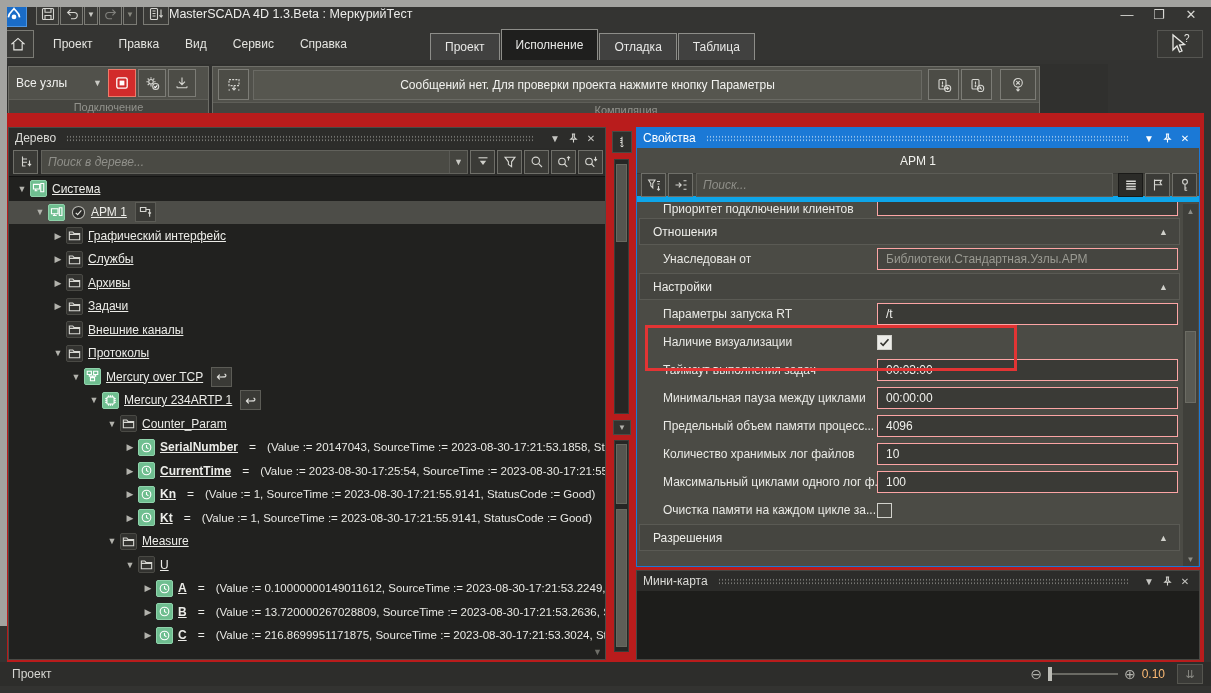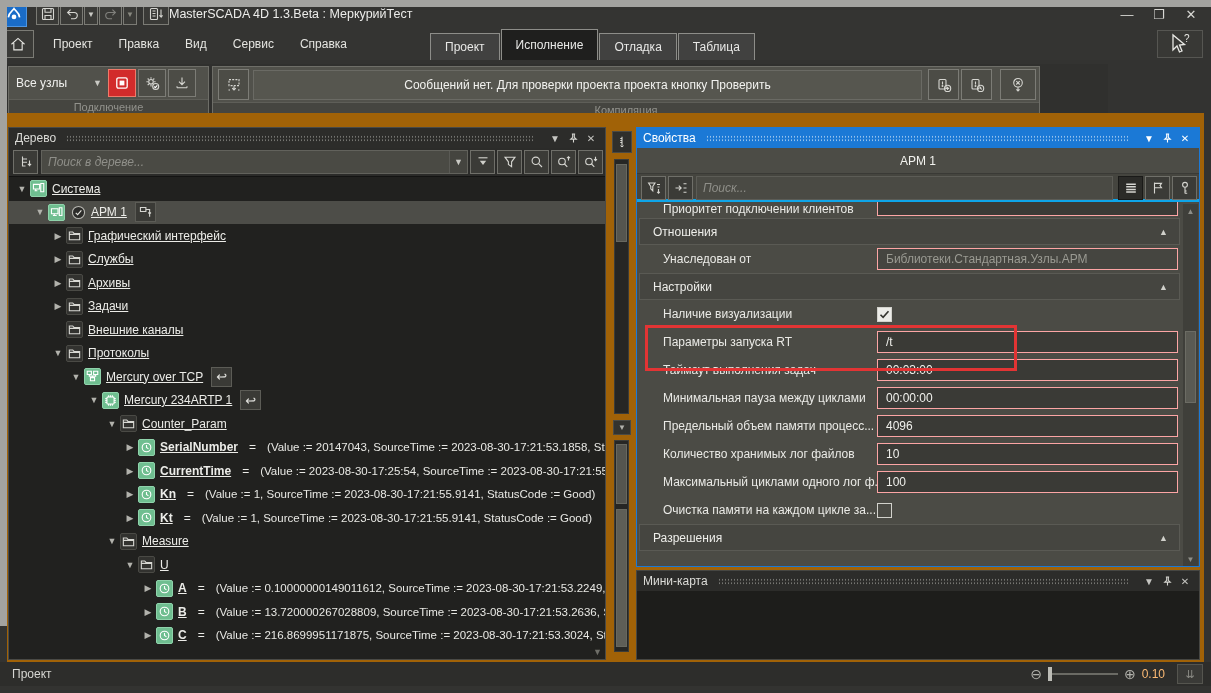--- a/index.html
+++ b/index.html
@@ -43,21 +43,21 @@
   .glabel { height:15px; line-height:14px; text-align:center; font-size:11px; color:#92928c; background:rgba(0,0,0,.14); border-top:1px solid #5e5e58; }
   #grp-connection { left:8px; width:201px; }
   #grp-compile { left:212px; width:828px; }
   #nodes-dropdown { width:94px; height:26px; display:flex; align-items:center; padding:0 4px; color:#f0f0ee; }
   #nodes-dropdown .chev { margin-left:auto; color:#c9c9c4; font-size:9px; }
   .rbtn { width:28px; height:28px; border:1px solid #7c7c76; background:#4c4c46; display:flex; align-items:center; justify-content:center; margin-left:2px; }
   #stop-btn { background:#d22b2b; border-color:#ef7a6a; }
   #compile-msg { flex:1; height:30px; margin:0 4px; background:#56564f; border:1px solid #6a6a64; display:flex; align-items:center; justify-content:center; color:#f2f2ef; }
 
   
-  #main { left:7px; top:113px; width:1197px; height:549px; background:#a16207; }
+  #main { left:7px; top:113px; width:1197px; height:549px; background:#b91c1c; }
 
   
   .phead { height:20px; display:flex; align-items:center; padding:0 6px; background:#2c2c2a; color:#dcdcd8; }
   .phead .dots { flex:1; height:7px; margin:0 10px; background-image:radial-gradient(circle, rgba(190,190,185,.5) .7px, transparent .9px); background-size:3px 3.5px; }
   .phead .hbtn { width:16px; height:16px; display:flex; align-items:center; justify-content:center; color:#c6c6c2; font-size:10px; margin-left:2px; }
 
   
   #tree-panel { left:1px; top:14px; width:598px; height:533px; background:#21211f; border:1px solid #4a4a46; }
   #tree-search { height:29px; background:#2b2b29; display:flex; align-items:center; padding:2px; border-bottom:1px solid #141413; }
   .tbtn { width:25px; height:24px; border:1px solid #6f6f69; background:#3b3b37; display:flex; align-items:center; justify-content:center; margin-left:2px; flex:none; }
@@ -88,21 +88,21 @@
   .vtrack { position:absolute; left:6px; width:15px; background:#262624; border:1px solid #3c3c38; }
   .vthumb { position:absolute; left:1px; width:11px; background:#55554f; border:1px solid #68685f; }
   #mid-chev { position:absolute; left:5px; top:293px; width:18px; height:15px; background:#33332f; border:1px solid #4a4a45; color:#b2b2ac; font-size:8px; display:flex; align-items:center; justify-content:center; }
 
   
   #props-panel { left:629px; top:14px; width:564px; height:440px; background:#4b4b45; border:1px solid #1b79d6; }
   #props-head { background:#1b79d6; color:#fff; }
   #props-head .dots { background-image:radial-gradient(circle, rgba(255,255,255,.55) .7px, transparent .9px); }
   #props-head .hbtn { color:#fff; }
   #props-title { height:26px; background:#4c4c46; border-bottom:1px solid #3a3a36; display:flex; align-items:center; justify-content:center; color:#f2f2ee; }
-  #props-toolbar { height:28px; display:flex; padding:2px; background:#45453f; border-bottom:3px solid #0ea5e9; }
+  #props-toolbar { height:28px; display:flex; align-items:center; padding:2px; background:#45453f; border-bottom:6px solid #0ea5e9; }
   #props-search { flex:1; display:flex; height:24px; margin:0 3px; background:#4a4a44; border:1px solid #5c5c56; }
   .tbtn.pressed { background:#2b2b28; border-color:#1a1a18; }
   #prop-rows { position:relative; height:352px; overflow:hidden; padding-right:17px; }
   .prow { display:flex; align-items:center; height:28px; }
   .prow.partial { height:16px; overflow:hidden; align-items:flex-end; padding-bottom:2px; }
   .plabel { width:240px; padding-left:26px; color:#eaeae6; overflow:hidden; white-space:nowrap; flex:none; }
   .pval { flex:1; display:flex; align-items:center; margin-right:4px; min-width:0; }
   .vbox { flex:1; height:22px; background:#3a3a36; border:1px solid #fca5a5; display:flex; align-items:center; padding:0 8px; color:#f0f0ec; white-space:nowrap; overflow:hidden; }
   .vbox.readonly { color:#9a9a92; background:#454540; }
   .cbox { width:15px; height:15px; border:1px solid #d2d2cc; background:transparent; display:flex; align-items:center; justify-content:center; }
@@ -260,21 +260,21 @@
     <div id="grp-compile" class="rgroup">
       <div class="grow">
         <div class="rbtn" style="width:31px;height:31px">
             <span class="svgslot">
               <svg width="16" height="16" viewBox="0 0 16 16" fill="none" stroke="#d6d6d1" stroke-width="1.1">
                 <rect x="3" y="2.6" width="10" height="6" stroke-dasharray="2 1.2"></rect>
                 <path d="M8 9.2 v3.6 M6.2 11.2 L8 13 L9.8 11.2 M4 13 h-1.5 M13.5 13 H12"></path>
               </svg>
             </span>
           </div>
-        <div id="compile-msg">Сообщений нет. Для проверки проекта проекта кнопку Проверить</div>
+        <div id="compile-msg">Сообщений нет. Для проверки проекта нажмите кнопку Параметры</div>
         <div class="rbtn" style="width:31px;height:31px">
             <span class="svgslot">
               <svg width="16" height="16" viewBox="0 0 16 16" fill="none" stroke="#d6d6d1" stroke-width="1.1">
                 <rect x="3" y="2.5" width="7" height="9.5" rx="1"></rect>
                 <path d="M6.5 4.5 v3"></path>
                 <circle cx="6.5" cy="9" r=".4" fill="#d6d6d1"></circle>
                 <circle cx="11.6" cy="11.4" r="3.1"></circle>
                 <path d="M11.6 9.8 v3.2 M10 11.4 h3.2"></path>
               </svg>
             </span>
@@ -695,33 +695,33 @@
             <div class="plabel">Унаследован от</div>
             <div class="pval">
               <div class="vbox readonly">Библиотеки.Стандартная.Узлы.АРМ</div>
             </div>
           </div>
           <div class="psection">
             <span class="slabel">Настройки</span>
             <span class="sarrow">▲</span>
           </div>
           <div class="prow">
+            <div class="plabel">Параметры запуска RT</div>
+            <div class="pval">
+              <div class="vbox">/t</div>
+            </div>
+          </div>
+          <div class="prow">
             <div class="plabel">Наличие визуализации</div>
             <div class="pval">
               <span class="cbox checked">
                 <svg width="13" height="13" viewBox="0 0 13 13" fill="none" stroke="#34342f" stroke-width="1.6">
                   <path d="M2.5 6.8 l2.6 2.6 L10.5 3.2"></path>
                 </svg>
               </span>
-            </div>
-          </div>
-          <div class="prow">
-            <div class="plabel">Параметры запуска RT</div>
-            <div class="pval">
-              <div class="vbox">/t</div>
             </div>
           </div>
           <div class="prow">
             <div class="plabel">Таймаут выполнения задач</div>
             <div class="pval">
               <div class="vbox">00:03:00</div>
             </div>
           </div>
           <div class="prow">
             <div class="plabel">Минимальная пауза между циклами</div>

